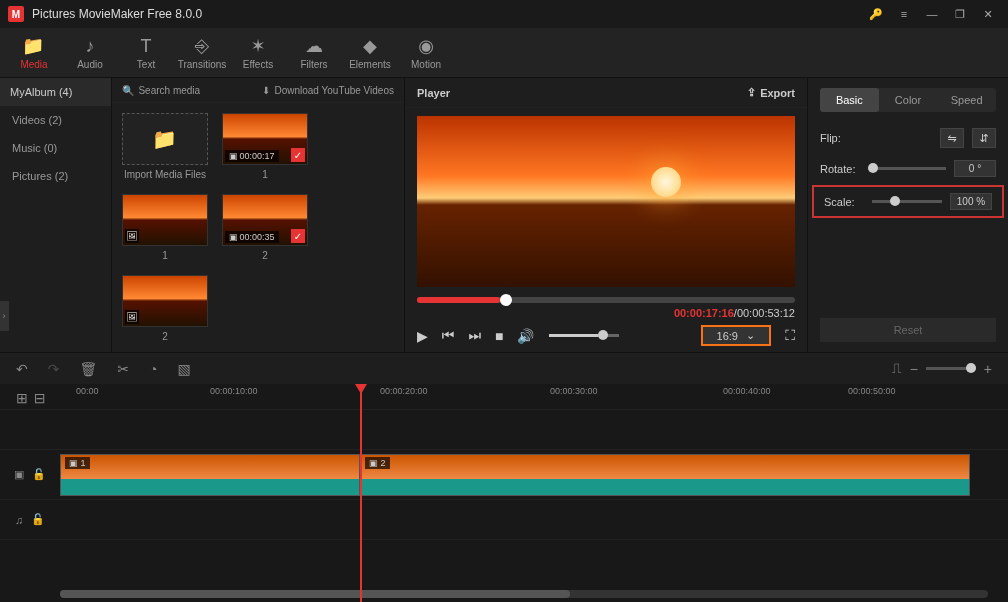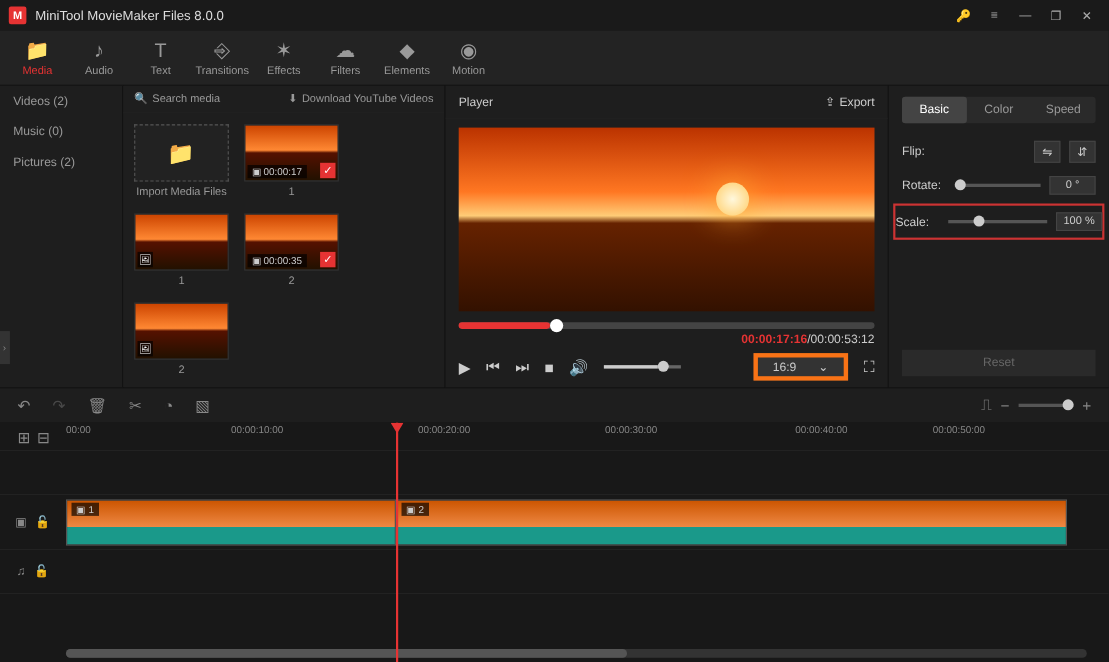--- a/index.html
+++ b/index.html
@@ -32,48 +32,48 @@
 .media-grid { padding: 10px; display: flex; flex-wrap: wrap; gap: 14px; }
 .media-item { display: flex; flex-direction: column; align-items: center; gap: 4px; }
 .thumb { width: 86px; height: 52px; background: linear-gradient(to bottom, #cc4400 0%, #ff8833 45%, #551100 50%, #221100 100%); position: relative; border: 1px solid #333; }
 .thumb.import { background: #222; border: 1px dashed #555; display: flex; align-items: center; justify-content: center; color: #aaa; font-size: 20px; }
 .thumb .dur-badge { position: absolute; bottom: 2px; left: 2px; background: #000a; padding: 1px 4px; font-size: 9px; display: flex; gap: 2px; align-items: center; }
 .thumb .check { position: absolute; bottom: 2px; right: 2px; width: 14px; height: 14px; background: #e63333; color: #fff; font-size: 10px; display: flex; align-items: center; justify-content: center; }
 .thumb .ico { position: absolute; bottom: 2px; left: 2px; width: 14px; height: 14px; background: #000a; color: #fff; font-size: 9px; display: flex; align-items: center; justify-content: center; }
 .media-item .mlabel { font-size: 10px; color: #999; }
 
 .player { flex: 1; background: #1e1e1e; border-left: 1px solid #111; border-right: 1px solid #111; display: flex; flex-direction: column; }
-.player-head { height: 30px; display: flex; align-items: center; padding: 0 12px; justify-content: space-between; border-bottom: 1px solid #222; }
+.player-head { height: 30px; display: flex; align-items: center; padding: 0 12px; justify-content: space-between; border-bottom: 1px solid #222; font-weight: bold; }
 .export-btn { display: flex; gap: 4px; align-items: center; cursor: pointer; color: #ccc; }
 .preview { flex: 1; margin: 8px 12px 4px; background: linear-gradient(to bottom, #bb3300 0%, #ff7722 35%, #ffcc77 48%, #662200 52%, #331100 100%); position: relative; }
 .preview .sun { position: absolute; top: 30%; left: 62%; width: 30px; height: 30px; background: radial-gradient(#fff8dd, #ffcc66); border-radius: 50%; box-shadow: 0 0 30px #ffaa33; }
 .seekbar { height: 6px; margin: 6px 12px 4px; background: #444; position: relative; border-radius: 3px; }
 .seekbar .fill { position: absolute; left: 0; top: 0; height: 100%; width: 22%; background: #e63333; border-radius: 3px; }
 .seekbar .thumb-dot { position: absolute; left: 22%; top: -3px; width: 12px; height: 12px; background: #fff; border-radius: 50%; }
 .timecode-row { display: flex; justify-content: flex-end; padding: 0 12px; font-size: 11px; }
 .timecode-row .cur { color: #e63333; font-weight: bold; }
 .player-ctrls { display: flex; align-items: center; padding: 6px 12px; gap: 14px; }
 .pbtn { color: #ccc; cursor: pointer; font-size: 14px; }
 .vol-slider { width: 70px; height: 3px; background: #666; position: relative; }
 .vol-slider .vfill { position: absolute; left: 0; top: 0; height: 100%; width: 70%; background: #ccc; }
 .vol-slider .vthumb { position: absolute; left: 70%; top: -4px; width: 10px; height: 10px; background: #ccc; border-radius: 50%; }
-.aspect { margin-left: auto; background: #333; border: 4px solid #f97316; padding: 2px 14px; display: flex; gap: 20px; align-items: center; cursor: pointer; }
+.aspect { margin-left: auto; background: #333; border: 2px solid #f97316; padding: 2px 14px; display: flex; gap: 8px; align-items: center; cursor: pointer; }
 
 .props { width: 200px; background: #1e1e1e; padding: 0; }
 .props-head { height: 30px; display: flex; align-items: center; padding: 0 12px; border-bottom: 1px solid #222; font-size: 11px; }
 .prop-tabs { display: flex; margin: 10px 12px; background: #2a2a2a; border-radius: 3px; }
 .prop-tab { flex: 1; text-align: center; padding: 6px 0; cursor: pointer; font-size: 11px; color: #999; }
 .prop-tab.active { background: #444; color: #fff; border-radius: 3px; }
 .prop-row { display: flex; align-items: center; padding: 6px 12px; gap: 8px; }
 .prop-row .plabel { width: 40px; font-size: 11px; color: #ccc; }
 .flip-btn { width: 24px; height: 20px; background: #333; display: flex; align-items: center; justify-content: center; cursor: pointer; border: 1px solid #444; }
 .pslider { flex: 1; height: 3px; background: #555; position: relative; }
 .pslider .pthumb { position: absolute; left: 0%; top: -4px; width: 10px; height: 10px; background: #ccc; border-radius: 50%; }
 .pval { width: 42px; background: #333; text-align: center; padding: 2px 4px; font-size: 10px; border: 1px solid #444; }
-.scale-row { border: 2px solid #c33; padding: 6px 0; margin: 2px 4px; }
+.scale-row { border: 2px solid #c33; padding: 6px 10px; margin: 2px 4px; }
 .reset-btn { margin: 100px 12px 0; background: #2a2a2a; text-align: center; padding: 6px; color: #666; cursor: pointer; font-size: 11px; }
 
 
 .tl-tools { height: 32px; background: #1e1e1e; border-top: 1px solid #111; display: flex; align-items: center; padding: 0 16px; gap: 20px; }
 .tl-tool { color: #888; cursor: pointer; font-size: 14px; }
 .tl-zoom { margin-left: auto; display: flex; align-items: center; gap: 8px; }
 .zslider { width: 50px; height: 3px; background: #555; position: relative; }
 .zslider .zthumb { position: absolute; right: 0; top: -4px; width: 10px; height: 10px; background: #ccc; border-radius: 50%; }
 
 
@@ -91,21 +91,21 @@
 .playhead::before { content: ''; position: absolute; top: 0; left: -5px; width: 12px; height: 10px; background: #e63333; clip-path: polygon(0 0, 100% 0, 50% 100%); }
 .hscroll { position: absolute; bottom: 4px; left: 60px; right: 20px; height: 8px; background: #333; border-radius: 4px; }
 .hscroll-thumb { position: absolute; left: 0; width: 55%; height: 100%; background: #555; border-radius: 4px; }
 .collapse-handle { position: absolute; left: 0; top: 50%; width: 10px; height: 30px; background: #333; color: #888; display: flex; align-items: center; justify-content: center; font-size: 9px; cursor: pointer; }
 </style>
 </head>
 <body>
 
 <div class="titlebar">
   <div class="logo">M</div>
-  <div class="title">MiniTool MovieMaker Files 8.0.0</div>
+  <div class="title">Pictures MovieMaker Free 8.0.0</div>
   <div class="ctrl key">🔑</div>
   <div class="ctrl">≡</div>
   <div class="ctrl">—</div>
   <div class="ctrl">❐</div>
   <div class="ctrl">✕</div>
 </div>
 
 <div class="toolbar">
   <div class="tool-item active">
       <span class="ticon">📁</span>
@@ -136,20 +136,21 @@
       <span class="tlabel">Elements</span>
     </div>
   <div class="tool-item">
       <span class="ticon">◉</span>
       <span class="tlabel">Motion</span>
     </div>
 </div>
 
 <div class="main">
   <div class="sidebar">
+    <div class="sidebar-head">MyAlbum (4)</div>
     <div class="sidebar-item">Videos (2)</div>
     <div class="sidebar-item">Music (0)</div>
     <div class="sidebar-item">Pictures (2)</div>
   </div>
 
   <div class="media-panel">
     <div class="media-search">
       <div class="srch">
           <span>🔍</span>
           <span>Search media</span>
@@ -286,21 +287,21 @@
     <span class="tl-tool">+</span>
   </div>
 </div>
 
 <div class="timeline">
   <div class="ruler">
     <div class="ruler-snap">
         <span class="tl-tool">⊞</span>
         <span class="tl-tool">⊟</span>
       </div>
-    <span class="tick-major" style="left:60px">00:00</span>
+    <span class="tick-major" style="left:76px">00:00</span>
     <span class="tick-major" style="left:210px">00:00:10:00</span>
     <span class="tick-major" style="left:380px">00:00:20:00</span>
     <span class="tick-major" style="left:550px">00:00:30:00</span>
     <span class="tick-major" style="left:723px">00:00:40:00</span>
     <span class="tick-major" style="left:848px">00:00:50:00</span>
   </div>
   <div class="track-row" style="height:40px">
     <div class="track-head"></div>
     <div class="track-lane"></div>
   </div>

